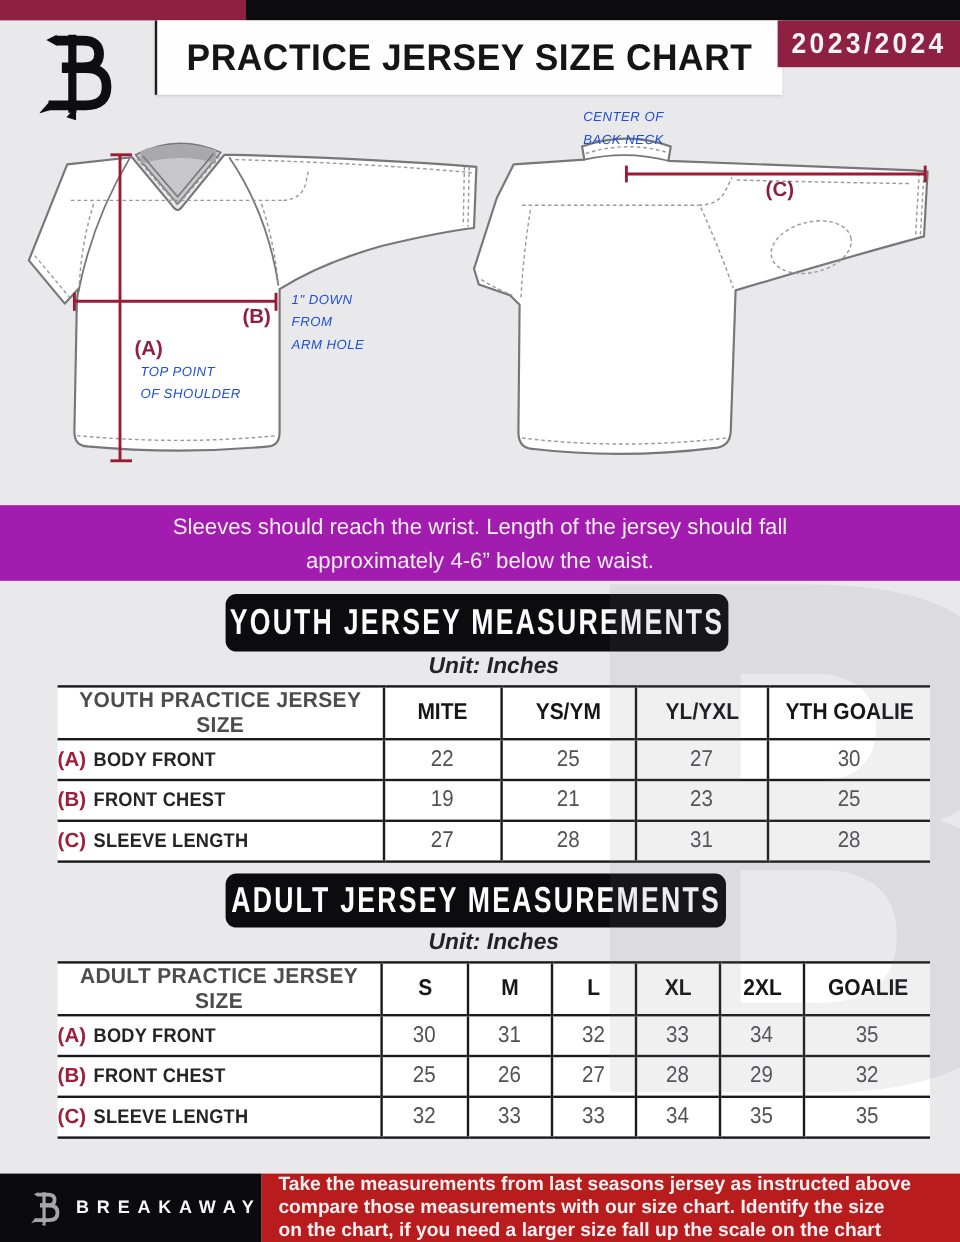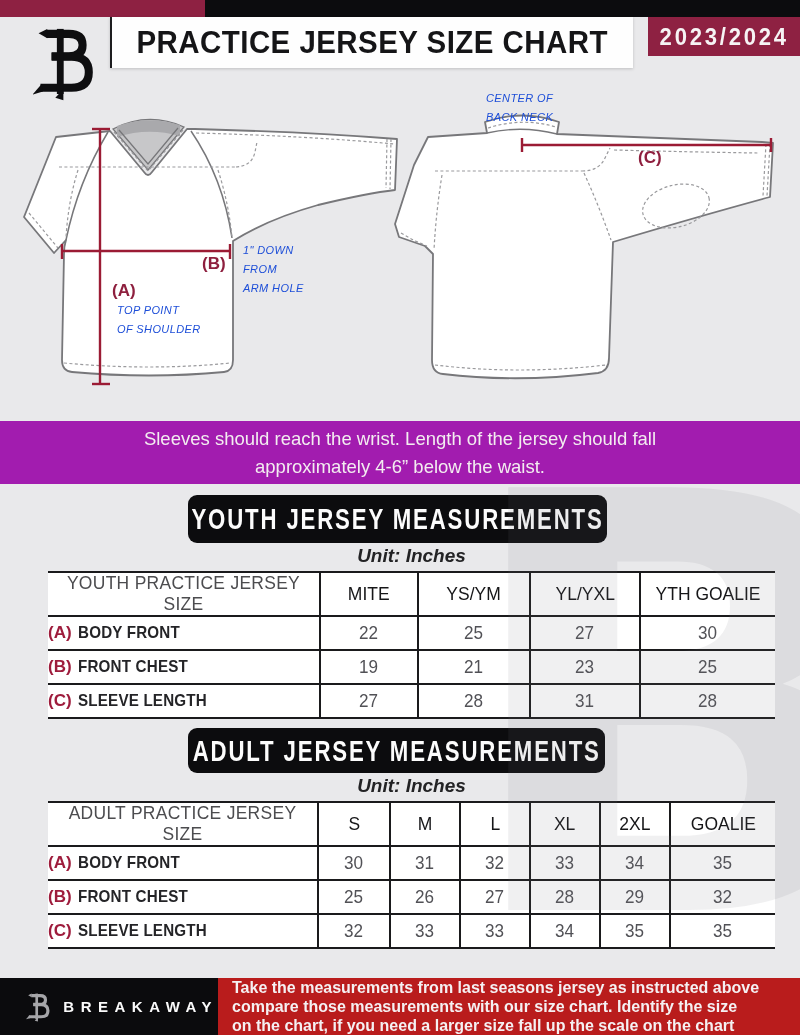--- a/index.html
+++ b/index.html
@@ -3,21 +3,21 @@
 <meta charset="utf-8">
 <style>
   html,body{margin:0;padding:0;background:#cfcfd2;}
   .page{position:relative;width:800px;height:1035px;background:#e9e9eb;overflow:hidden;
         font-family:"Liberation Sans",sans-serif;margin:0 auto;}
   .abs{position:absolute;}
 
   
   .strip-maroon{left:0;top:0;width:205px;height:17px;background:#8e2142;}
   .strip-black{left:205px;top:0;width:595px;height:17px;background:#0c0c0e;}
-  .title-bar{left:110px;top:17px;width:521px;height:51px;background:#fefefe;
+  .title-bar{left:129px;top:17px;width:521px;height:62px;background:#fefefe;
              border-left:2px solid #1d1d1f;display:flex;align-items:center;justify-content:center;
              box-shadow:0 1px 3px rgba(0,0,0,.18);}
   .title-bar span{font-size:31px;font-weight:800;color:#151517;letter-spacing:.5px;
              transform:scaleX(.95);white-space:nowrap;}
   .year-box{left:648px;top:17px;width:152px;height:39px;background:#8e2142;
             display:flex;align-items:center;justify-content:center;}
   .year-box span{font-size:24px;font-weight:800;color:#f6f3f4;letter-spacing:3px;transform:scaleX(.92);}
 
   
   .ann{color:#1d4ed8;font-style:italic;font-size:11px;line-height:19px;letter-spacing:.4px;
@@ -34,21 +34,21 @@
   .sec-banner span{color:#fcfcfc;font-weight:800;font-size:30px;letter-spacing:2.5px;
                    transform:scaleX(.74);white-space:nowrap;}
   .unit{width:727px;left:48px;text-align:center;font-style:italic;font-weight:700;
         font-size:19px;color:#232325;}
 
   
   table.meas{border-collapse:collapse;table-layout:fixed;width:727px;background:transparent;}
   table.meas th,table.meas td{padding:0;border-top:2px solid #1a1a1c;background:#fff;}
   table.meas tr:last-child th,table.meas tr:last-child td{border-bottom:2px solid #1a1a1c;}
   table.meas .vcol{border-left:2px solid #1a1a1c;text-align:center;}
-  table.meas th{height:35px;font-weight:400;}
+  table.meas th{height:35px;font-weight:700;}
   table.meas td{height:32px;margin-left:45px;}
   .col-head{font-size:19px;color:#161618;}
   .col-head span{display:inline-block;transform:scaleX(.92);}
   .lbl-head{font-size:18px;color:#4c4c4f;font-weight:400;text-align:center;}
   .lbl-head span{display:inline-block;transform:scaleX(.97);letter-spacing:.3px;}
   .row-label{text-align:left;padding-left:24px;}
   .rk{color:#9e1c3c;font-weight:800;font-size:17px;}
   .rl{color:#242427;font-weight:700;font-size:16.5px;letter-spacing:.2px;display:inline-block;
       transform:scaleX(.92);transform-origin:left center;margin-left:6px;}
   .val{font-size:19px;color:#515156;}

